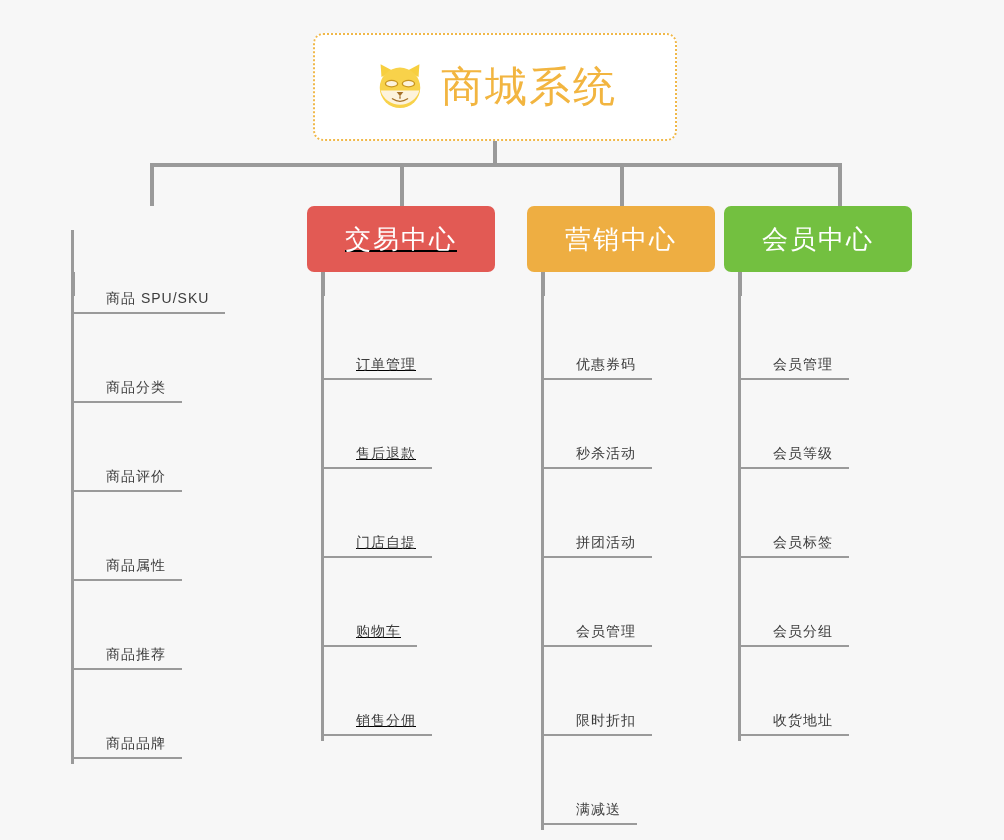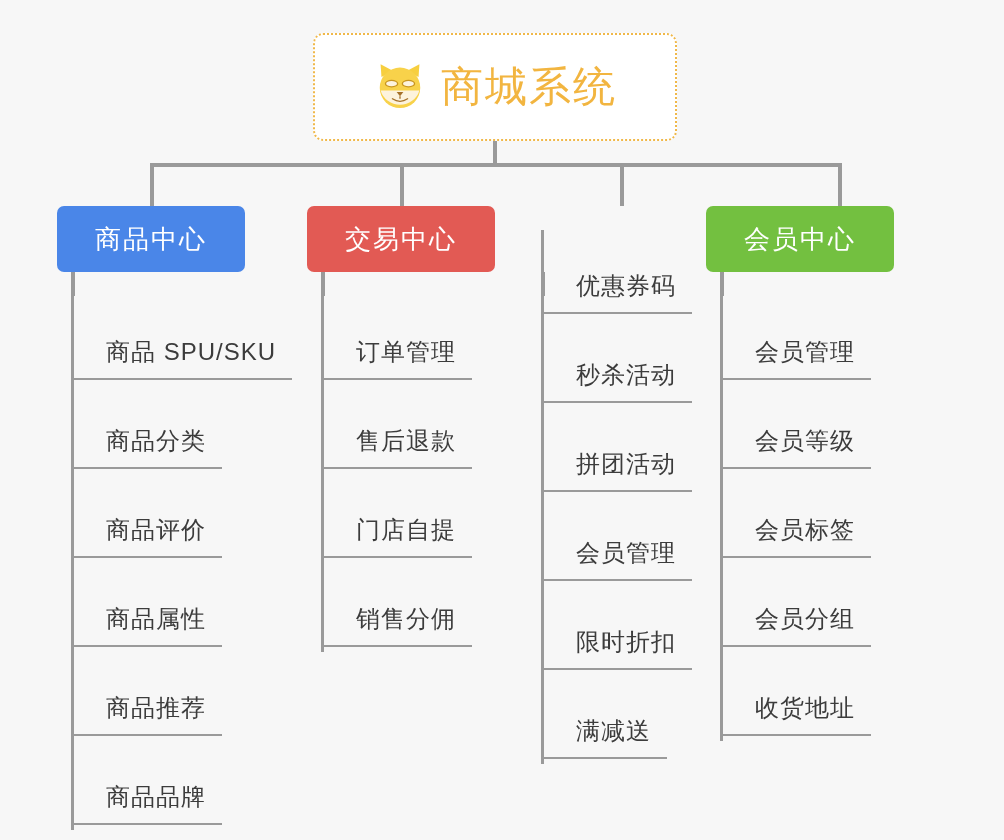--- a/index.html
+++ b/index.html
@@ -76,23 +76,23 @@
   .drop-2 { left: 400px; }
   .drop-3 { left: 620px; }
   .drop-4 { left: 838px; }
 
   
   .column {
     position: absolute;
     top: 206px;
   }
   .col-1 { left: 57px;  width: 188px; }
-  .col-2 { left: 307px; width: 188px; }
+  .col-2 { left: 307px; width: 188px; text-decoration: underline; }
   .col-3 { left: 527px; width: 188px; }
-  .col-4 { left: 706px; width: 188px; }
+  .col-4 { left: 724px; width: 188px; }
 
   .cat-header {
     height: 66px;
     border-radius: 7px;
     display: flex;
     align-items: center;
     justify-content: center;
     color: #ffffff;
     font-size: 26px;
     letter-spacing: 2px;
@@ -120,28 +120,28 @@
   .item {
     position: relative;
     height: 89px;
     box-sizing: border-box;
     display: flex;
     align-items: flex-end;
     padding-left: 32px;
     padding-bottom: 5px;
   }
   .item-label {
-    font-size: 24px;
+    font-size: 14px;
     color: #3c3c3c;
     line-height: 1.15;
     letter-spacing: 1px;
     white-space: nowrap;
     border-bottom: 2px solid #9a9a9a;
     padding-right: 16px;
-    padding-bottom: 12px;
+    padding-bottom: 6px;
     margin-left: -32px;
     padding-left: 32px;
   }
 </style>
 </head>
 <body>
 
 <div id="diagram">
 
   <div class="root-node">
@@ -168,23 +168,20 @@
   </div>
 
   <div class="conn stem-root"></div>
   <div class="conn bus"></div>
   <div class="conn drop drop-1"></div>
   <div class="conn drop drop-2"></div>
   <div class="conn drop drop-3"></div>
   <div class="conn drop drop-4"></div>
 
   <div class="column col-1">
-    <div class="cat-header" style="background:#4a86e8">
-      <span>商品中心</span>
-    </div>
     <div class="header-stem"></div>
     <div class="items">
       <div class="item">
           <span class="item-label">商品 SPU/SKU</span>
         </div>
       <div class="item">
           <span class="item-label">商品分类</span>
         </div>
       <div class="item">
           <span class="item-label">商品评价</span>
@@ -210,26 +207,32 @@
       <div class="item">
           <span class="item-label">订单管理</span>
         </div>
       <div class="item">
           <span class="item-label">售后退款</span>
         </div>
       <div class="item">
           <span class="item-label">门店自提</span>
         </div>
       <div class="item">
+          <span class="item-label">购物车</span>
+        </div>
+      <div class="item">
           <span class="item-label">销售分佣</span>
         </div>
     </div>
   </div>
 
   <div class="column col-3">
+    <div class="cat-header" style="background:#eeae42">
+      <span>营销中心</span>
+    </div>
     <div class="header-stem"></div>
     <div class="items">
       <div class="item">
           <span class="item-label">优惠券码</span>
         </div>
       <div class="item">
           <span class="item-label">秒杀活动</span>
         </div>
       <div class="item">
           <span class="item-label">拼团活动</span>

